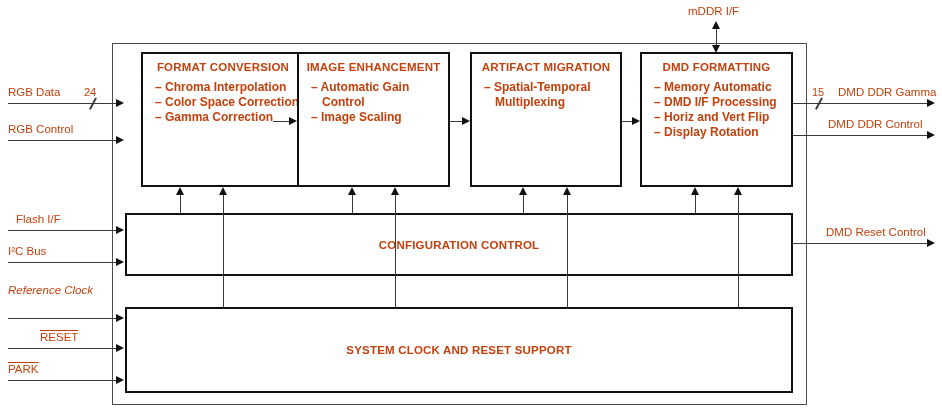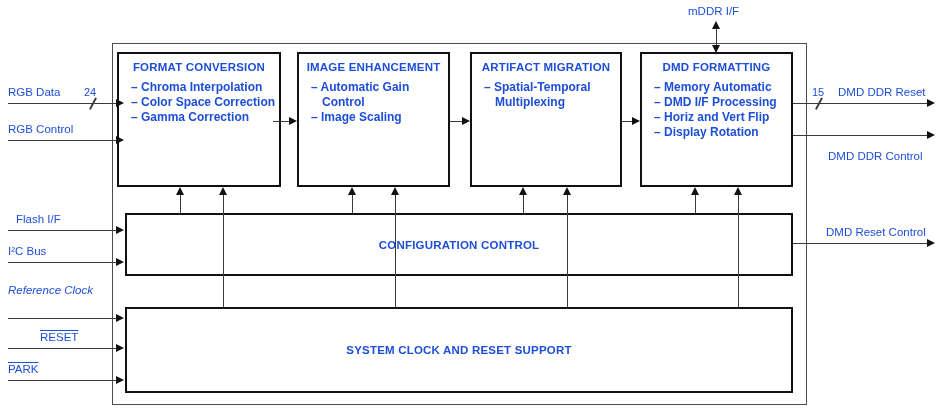--- a/index.html
+++ b/index.html
@@ -1,18 +1,18 @@
 <!DOCTYPE html>
 <html><head>
 <meta charset="utf-8">
 <style>
   html,body{margin:0;padding:0;background:#fff;}
   .stage{
     position:relative;width:942px;height:411px;background:#fff;
-    font-family:"Liberation Sans",sans-serif;color:#1d4ed8;overflow:hidden;
+    font-family:"Liberation Sans",sans-serif;color:#c2410c;overflow:hidden;
   }
   .outer{position:absolute;border:1px solid #4d4d4d;background:transparent;}
   .block{position:absolute;border:2px solid #111;background:#fff;box-sizing:border-box;}
   .btitle{font-weight:bold;font-size:11.5px;text-align:center;padding-top:7px;letter-spacing:.2px;white-space:nowrap;}
   .bitems{padding:7px 2px 0 12px;}
   .bitem{font-size:12px;line-height:15px;padding-left:11px;text-indent:-11px;font-weight:bold;}
   .blockc{display:flex;align-items:center;justify-content:center;}
   .blockc .btitle{padding-top:0;}
   .lbl{position:absolute;font-size:11.5px;white-space:nowrap;}
   .num{position:absolute;font-size:11px;white-space:nowrap;}
@@ -30,21 +30,21 @@
 
 <div class="stage">
 
   <div class="outer" style="left:112px;top:43px;width:693px;height:360px;"></div>
 
   <div class="lbl" style="left:688px;top:5px;">mDDR I/F</div>
   <div class="ah up" style="left:712px;top:21px;"></div>
   <div class="vl" style="left:716px;top:28px;height:17px;"></div>
   <div class="ah down" style="left:712px;top:45px;"></div>
 
-  <div class="block" style="left:117px;top:52px;width:164px;height:135px;">
+  <div class="block" style="left:141px;top:52px;width:164px;height:135px;">
     <div class="btitle">FORMAT CONVERSION</div>
     <div class="bitems">
       <div class="bitem">– Chroma Interpolation</div>
       <div class="bitem">– Color Space Correction</div>
       <div class="bitem">– Gamma Correction</div>
     </div>
   </div>
 
   <div class="block" style="left:297px;top:52px;width:153px;height:135px;">
     <div class="btitle">IMAGE ENHANCEMENT</div>
@@ -128,26 +128,26 @@
 
   <div class="lbl ol" style="left:8px;top:331px;margin-left:32px;">RESET</div>
   <div class="hl" style="left:8px;top:348px;width:108px;"></div>
   <div class="ah right" style="left:116px;top:344px;"></div>
 
   <div class="lbl ol" style="left:8px;top:363px;">PARK</div>
   <div class="hl" style="left:8px;top:380px;width:108px;"></div>
   <div class="ah right" style="left:116px;top:376px;"></div>
 
   <div class="num" style="left:812px;top:86px;">15</div>
-  <div class="lbl" style="left:838px;top:86px;">DMD DDR Reset</div>
+  <div class="lbl" style="left:838px;top:86px;">DMD DDR Gamma</div>
   <div class="hl" style="left:793px;top:103px;width:134px;"></div>
   <div class="slash" style="left:818px;top:97px;"></div>
   <div class="ah right" style="left:927px;top:99px;"></div>
 
-  <div class="lbl" style="left:828px;top:118px;margin-top:32px;">DMD DDR Control</div>
+  <div class="lbl" style="left:828px;top:118px;">DMD DDR Control</div>
   <div class="hl" style="left:793px;top:135px;width:134px;"></div>
   <div class="ah right" style="left:927px;top:131px;"></div>
 
   <div class="lbl" style="left:826px;top:226px;">DMD Reset Control</div>
   <div class="hl" style="left:793px;top:243px;width:134px;"></div>
   <div class="ah right" style="left:927px;top:239px;"></div>
 
 </div>
 
 </body></html>

